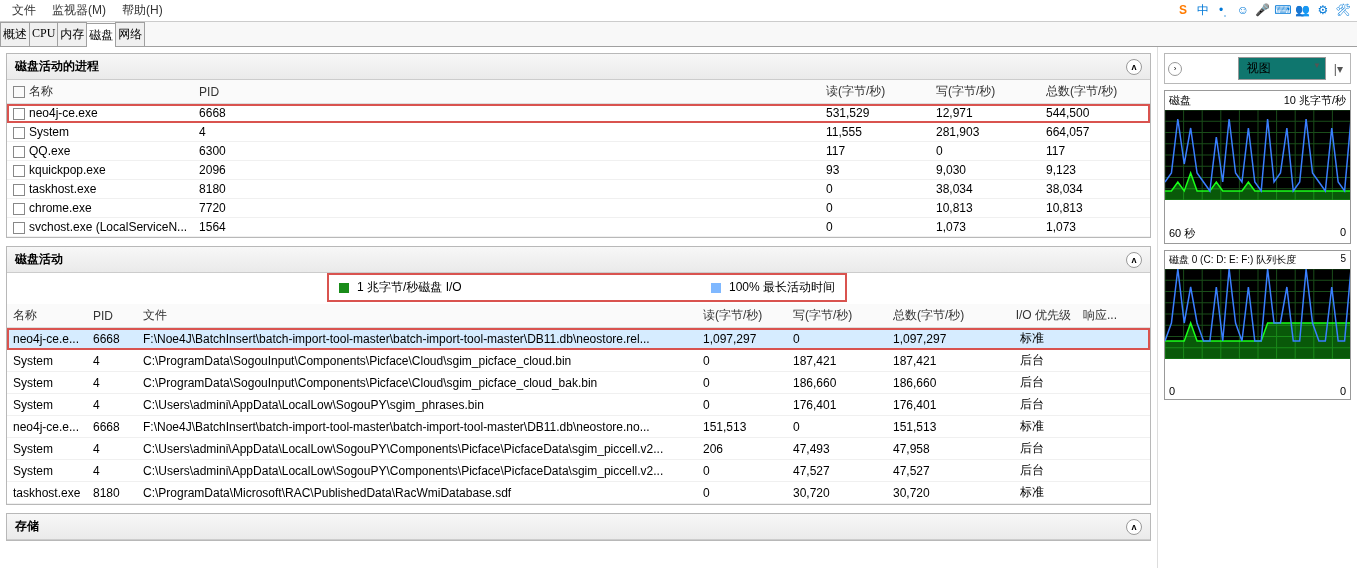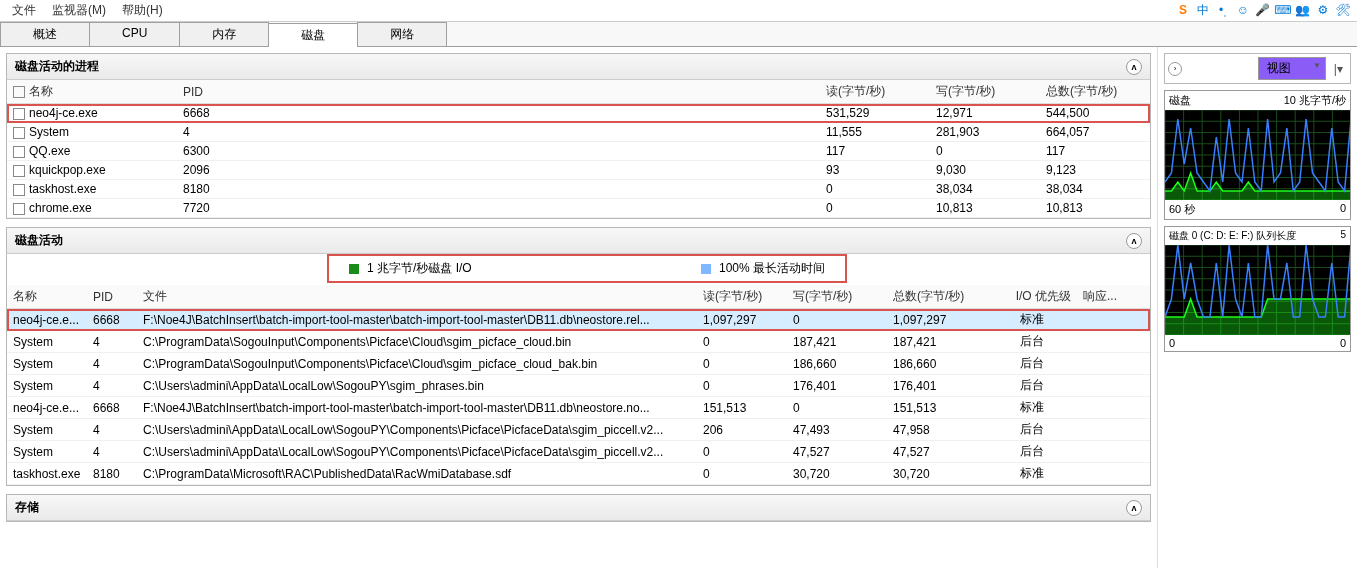--- a/index.html
+++ b/index.html
@@ -1,45 +1,45 @@
 <!DOCTYPE html>
 <html><head>
 <meta charset="utf-8">
 <style>
 * { box-sizing: border-box; margin: 0; padding: 0; }
 body { font-family: "Microsoft YaHei", "Segoe UI", Tahoma, sans-serif; font-size: 12px; background: #fff; color: #000; width: 1357px; height: 568px; overflow: hidden; position: relative; }
 .topbar { display: flex; align-items: center; height: 22px; padding-left: 4px; border-bottom: 1px solid #ccc; }
 .menu-item { padding: 2px 8px; color: #333; cursor: default; }
 .tabs { display: flex; border-bottom: 1px solid #a0a0a0; background: #f8f8f8; }
-.tab { padding: 3px 32px; border: 1px solid #a0a0a0; border-bottom: none; margin-right: -1px; background: #f0f0f0; cursor: default; }
+.tab { padding: 3px 2px; border: 1px solid #a0a0a0; border-bottom: none; margin-right: -1px; background: #f0f0f0; cursor: default; font-family: Liberation Serif, serif; }
 .tab.active { background: #fff; position: relative; top: 1px; }
 .main-layout { display: flex; height: calc(100% - 44px); }
 .left-pane { flex: 1; padding: 6px; overflow-y: auto; }
 .right-pane { width: 200px; padding: 6px; border-left: 1px solid #ddd; }
 .panel { border: 1px solid #b8b8b8; margin-bottom: 8px; background: #fff; }
 .panel-header { background: linear-gradient(#f7f7f7,#eaeaea); padding: 4px 8px; font-weight: bold; display: flex; justify-content: space-between; align-items: center; border-bottom: 1px solid #ccc; }
 .collapse-btn { width: 16px; height: 16px; border: 1px solid #999; border-radius: 8px; display: flex; align-items: center; justify-content: center; font-size: 9px; background: #fff; cursor: pointer; }
 .table { width: 100%; border-collapse: collapse; }
 .table th { text-align: left; padding: 3px 6px; font-weight: normal; color: #333; border-bottom: 1px solid #ddd; background: #fafafa; }
 .table th.num, .table td.num { text-align: left; padding-right: 14px; }
 .table td { padding: 2px 6px; border-bottom: 1px solid #f0f0f0; white-space: nowrap; overflow: hidden; text-overflow: ellipsis; }
 .table tr.hl { background: #d6ecff; outline: 2px solid #d9534f; outline-offset: -2px; }
 .table tr.hl2 { outline: 2px solid #d9534f; outline-offset: -2px; }
 .checkbox-cell { display: inline-block; width: 12px; height: 12px; border: 1px solid #888; margin-right: 4px; vertical-align: middle; }
-.legend-bar { display: flex; align-items: center; padding: 4px 20px; border: 2px solid #d9534f; margin: 0 4px 2px 320px; width: 520px; gap: 8px; }
+.legend-bar { display: flex; align-items: center; padding: 4px 10px; border: 2px solid #d9534f; margin: 0 4px 2px 320px; width: 520px; gap: 8px; }
 .legend-sq { width: 10px; height: 10px; display: inline-block; }
 .legend-green { background: #1a8c1a; }
 .legend-blue { background: #7fb8ff; }
 .graph-box { border: 1px solid #999; margin: 6px 0; }
 .graph-head { display: flex; justify-content: space-between; padding: 2px 4px; font-size: 11px; }
 .graph-canvas { height: 90px; background: #000; position: relative; overflow: hidden; }
-.graph-foot { display: flex; justify-content: space-between; padding: 2px 4px; font-size: 11px; }
+.graph-foot { display: flex; justify-content: space-between; padding: 2px 4px; font-size: 11px; margin-top: 24px; }
 .tray-icons { position: absolute; top: 2px; right: 6px; display: flex; gap: 4px; align-items: center; }
 .tray-icon { width: 16px; height: 16px; display: flex; align-items: center; justify-content: center; font-size: 12px; color: #0078d7; }
-.view-dropdown { border: 1px solid #999; padding: 2px 18px 2px 8px; background: #8b5cf6; position: relative; cursor: pointer; margin-left: auto; font-size: 12px; width: 68px; }
+.view-dropdown { border: 1px solid #999; padding: 2px 18px 2px 8px; background: #0f766e; position: relative; cursor: pointer; margin-left: auto; font-size: 12px; width: 88px; }
 .view-dropdown::after { content: "▼"; position: absolute; right: 4px; top: 3px; font-size: 8px; color: #555; }
 .right-top { display: flex; align-items: center; gap: 4px; border: 1px solid #b8b8b8; padding: 3px; margin-bottom: 6px; }
 .small-collapse { width: 14px; height: 14px; border: 1px solid #999; border-radius: 7px; display: flex; align-items: center; justify-content: center; font-size: 8px; background: #fff; }
 .activity-header-row { display:flex; justify-content:space-between; align-items:center; }
 svg line.grid { stroke: #1a4d1a; stroke-width: 1; }
 </style>
 </head>
 <body>
 
 <div class="topbar">
@@ -135,20 +135,28 @@
               <td class="num">38,034</td>
               <td class="num">38,034</td>
             </tr>
             <tr>
               <td><span class="checkbox-cell"></span>chrome.exe</td>
               <td>7720</td>
               <td></td>
               <td class="num">0</td>
               <td class="num">10,813</td>
               <td class="num">10,813</td>
+            </tr>
+            <tr>
+              <td><span class="checkbox-cell"></span>svchost.exe (LocalServiceN...</td>
+              <td>1564</td>
+              <td></td>
+              <td class="num">0</td>
+              <td class="num">1,073</td>
+              <td class="num">1,073</td>
             </tr>
           </tbody>
       </table>
     </div>
 
     <div class="panel">
       <div class="panel-header activity-header-row">
         <span>磁盘活动</span>
         <span class="collapse-btn">ʌ</span>
       </div>

